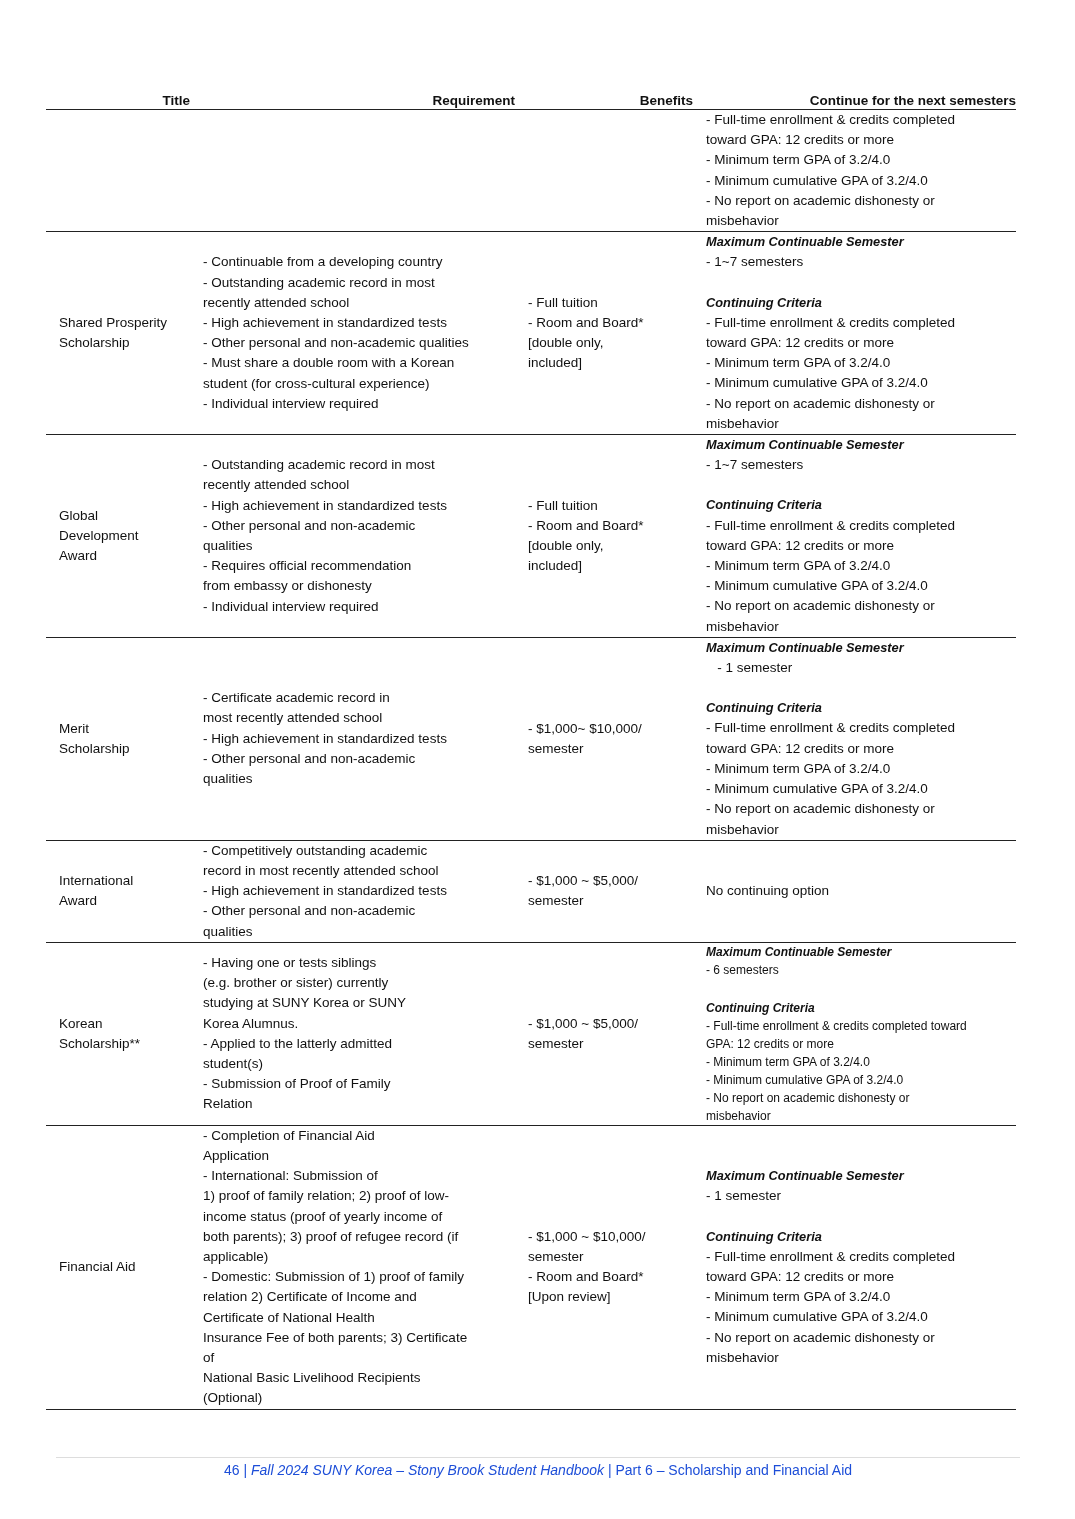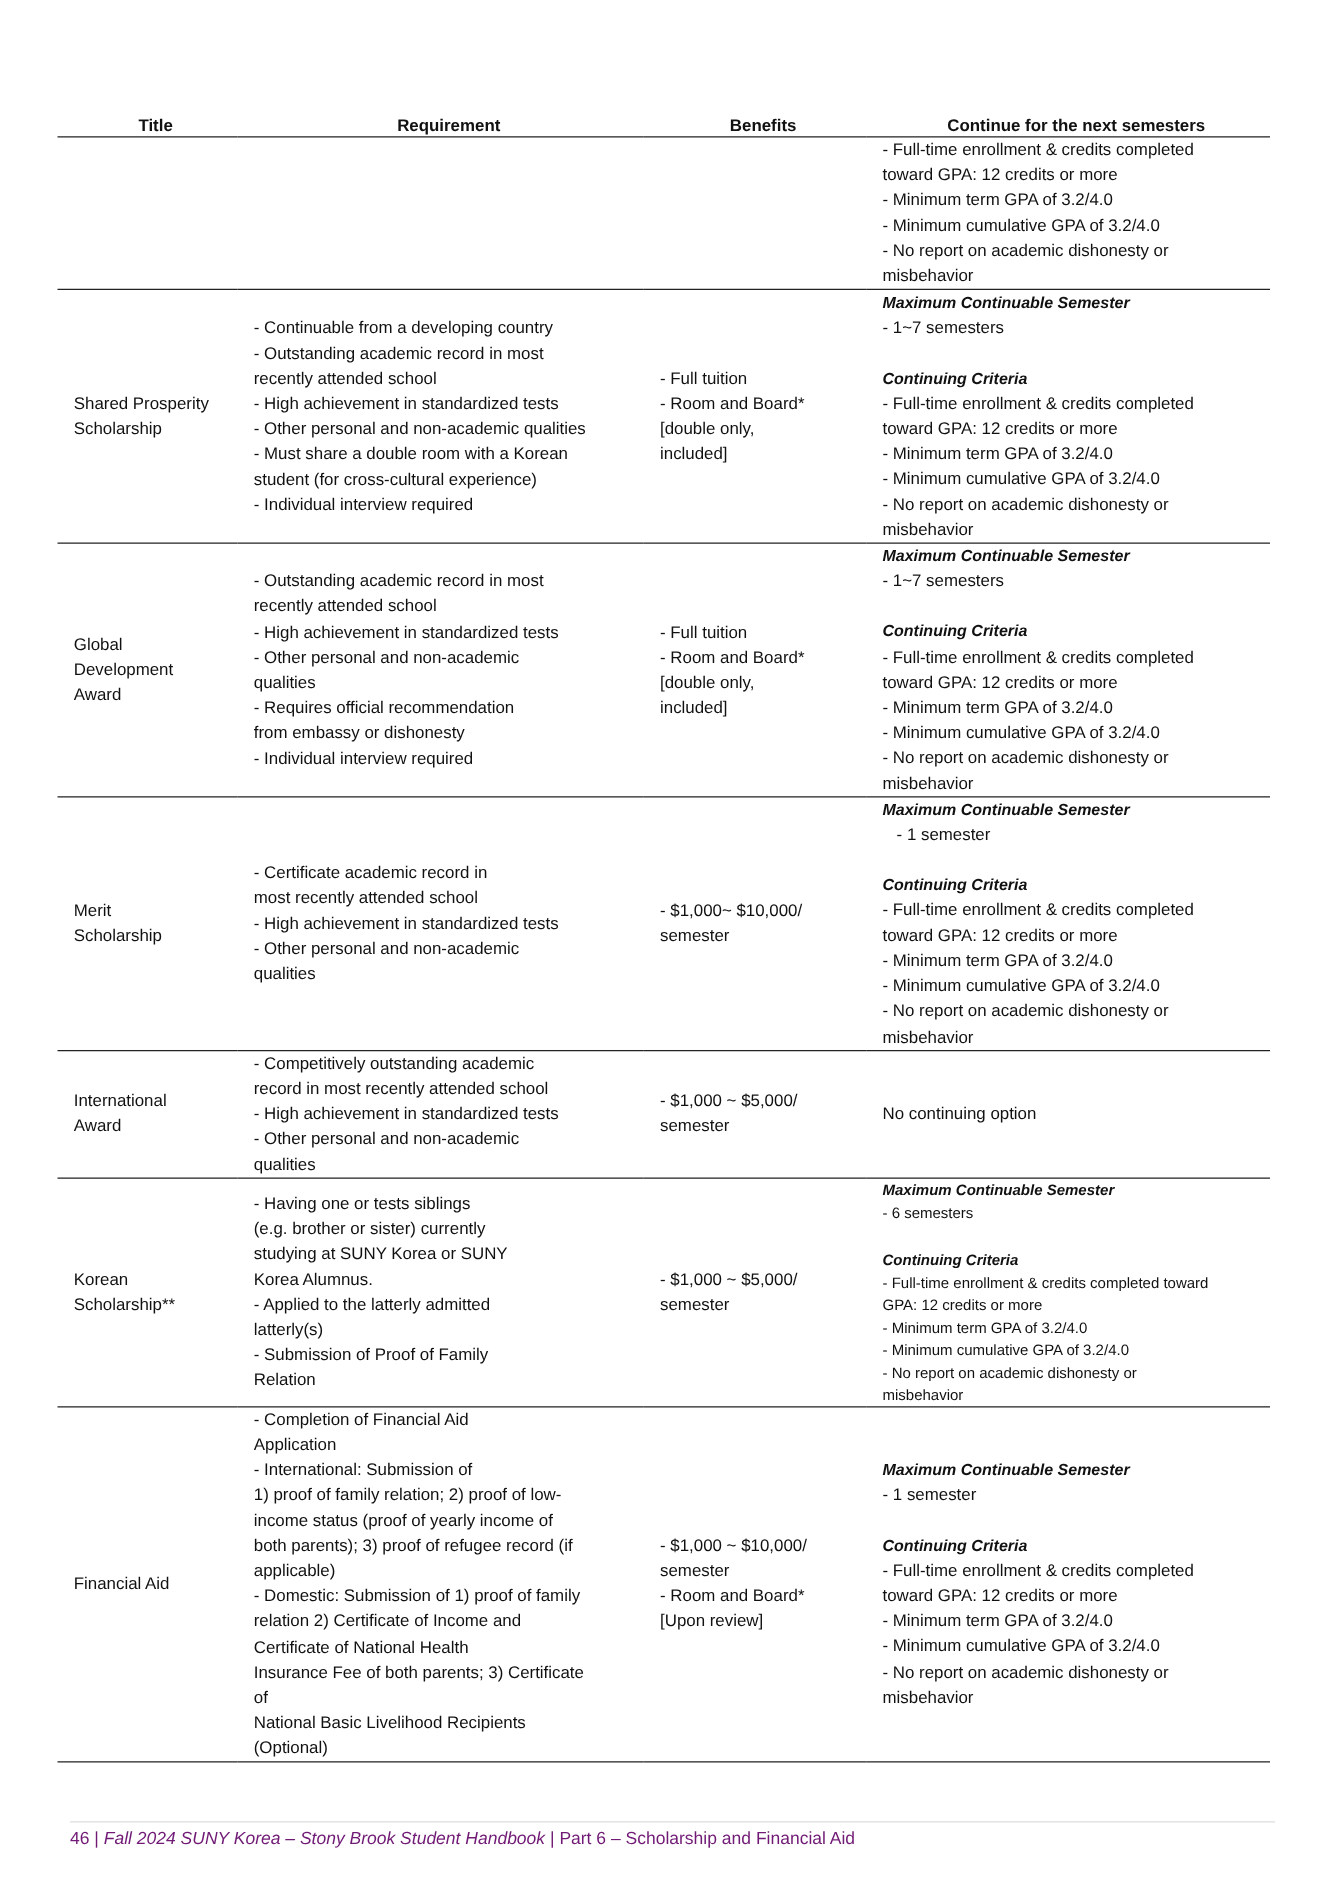--- a/index.html
+++ b/index.html
@@ -1,31 +1,31 @@
 <!DOCTYPE html>
 <html><head>
   <meta charset="utf-8">
   <style>
     html, body { margin: 0; padding: 0; background: #ffffff; }
     body { width: 1075px; height: 1519px; position: relative; overflow: hidden;
            font-family: "Liberation Sans", sans-serif; color: #111; }
     .page { position: absolute; left: 46px; top: 88px; width: 970px; }
     table { border-collapse: collapse; width: 970px; table-layout: fixed; }
-    th { text-align: center; font-weight: bold; font-size: 13.5px; padding: 2px 0 1px 13px;
+    th { text-align: right; font-weight: bold; font-size: 13.5px; padding: 2px 0 1px 13px;
          border-bottom: 1px solid #222; height: 18px; vertical-align: bottom; }
     td { font-size: 13.5px; line-height: 20.2px; padding: 0 0 0 13px; vertical-align: middle;
          border-bottom: 1px solid #222; }
     col.c1 { width: 144px; } col.c2 { width: 325px; } col.c3 { width: 178px; } col.c4 { width: 323px; }
     .line { display: block; white-space: pre-wrap; }
     .bold { font-weight: bold; font-size: 12.8px; font-style: italic; }
     .gap { display: block; height: 20px; }
     .sm { font-size: 12px; line-height: 18px; }
     .sm .bold { font-size: 12px; }
     .footer { position: absolute; left: 56px; top: 1457px; width: 964px; border-top: 1px solid #ddd;
-              padding-top: 4px; font-size: 14px; color: #701a75; }
+              padding-top: 4px; font-size: 14px; color: #1d4ed8; text-align: center; }
     .footer i { font-style: italic; }
   </style>
 </head>
 <body>
 
 <div class="page">
   <table>
     <colgroup>
         <col class="c1">
         <col class="c2">
@@ -176,21 +176,21 @@
           <td>
             <span class="line">Korean</span>
             <span class="line">Scholarship**</span>
           </td>
           <td>
             <span class="line">- Having one or tests siblings</span>
             <span class="line">(e.g. brother or sister) currently</span>
             <span class="line">studying at SUNY Korea or SUNY</span>
             <span class="line">Korea Alumnus.</span>
             <span class="line">- Applied to the latterly admitted</span>
-            <span class="line">latterly(s)</span>
+            <span class="line">student(s)</span>
             <span class="line">- Submission of Proof of Family</span>
             <span class="line">Relation</span>
           </td>
           <td>
             <span class="line">- $1,000 ~ $5,000/</span>
             <span class="line">semester</span>
           </td>
           <td class="sm">
             <span class="line bold">Maximum Continuable Semester</span>
             <span class="line">- 6 semesters</span>

